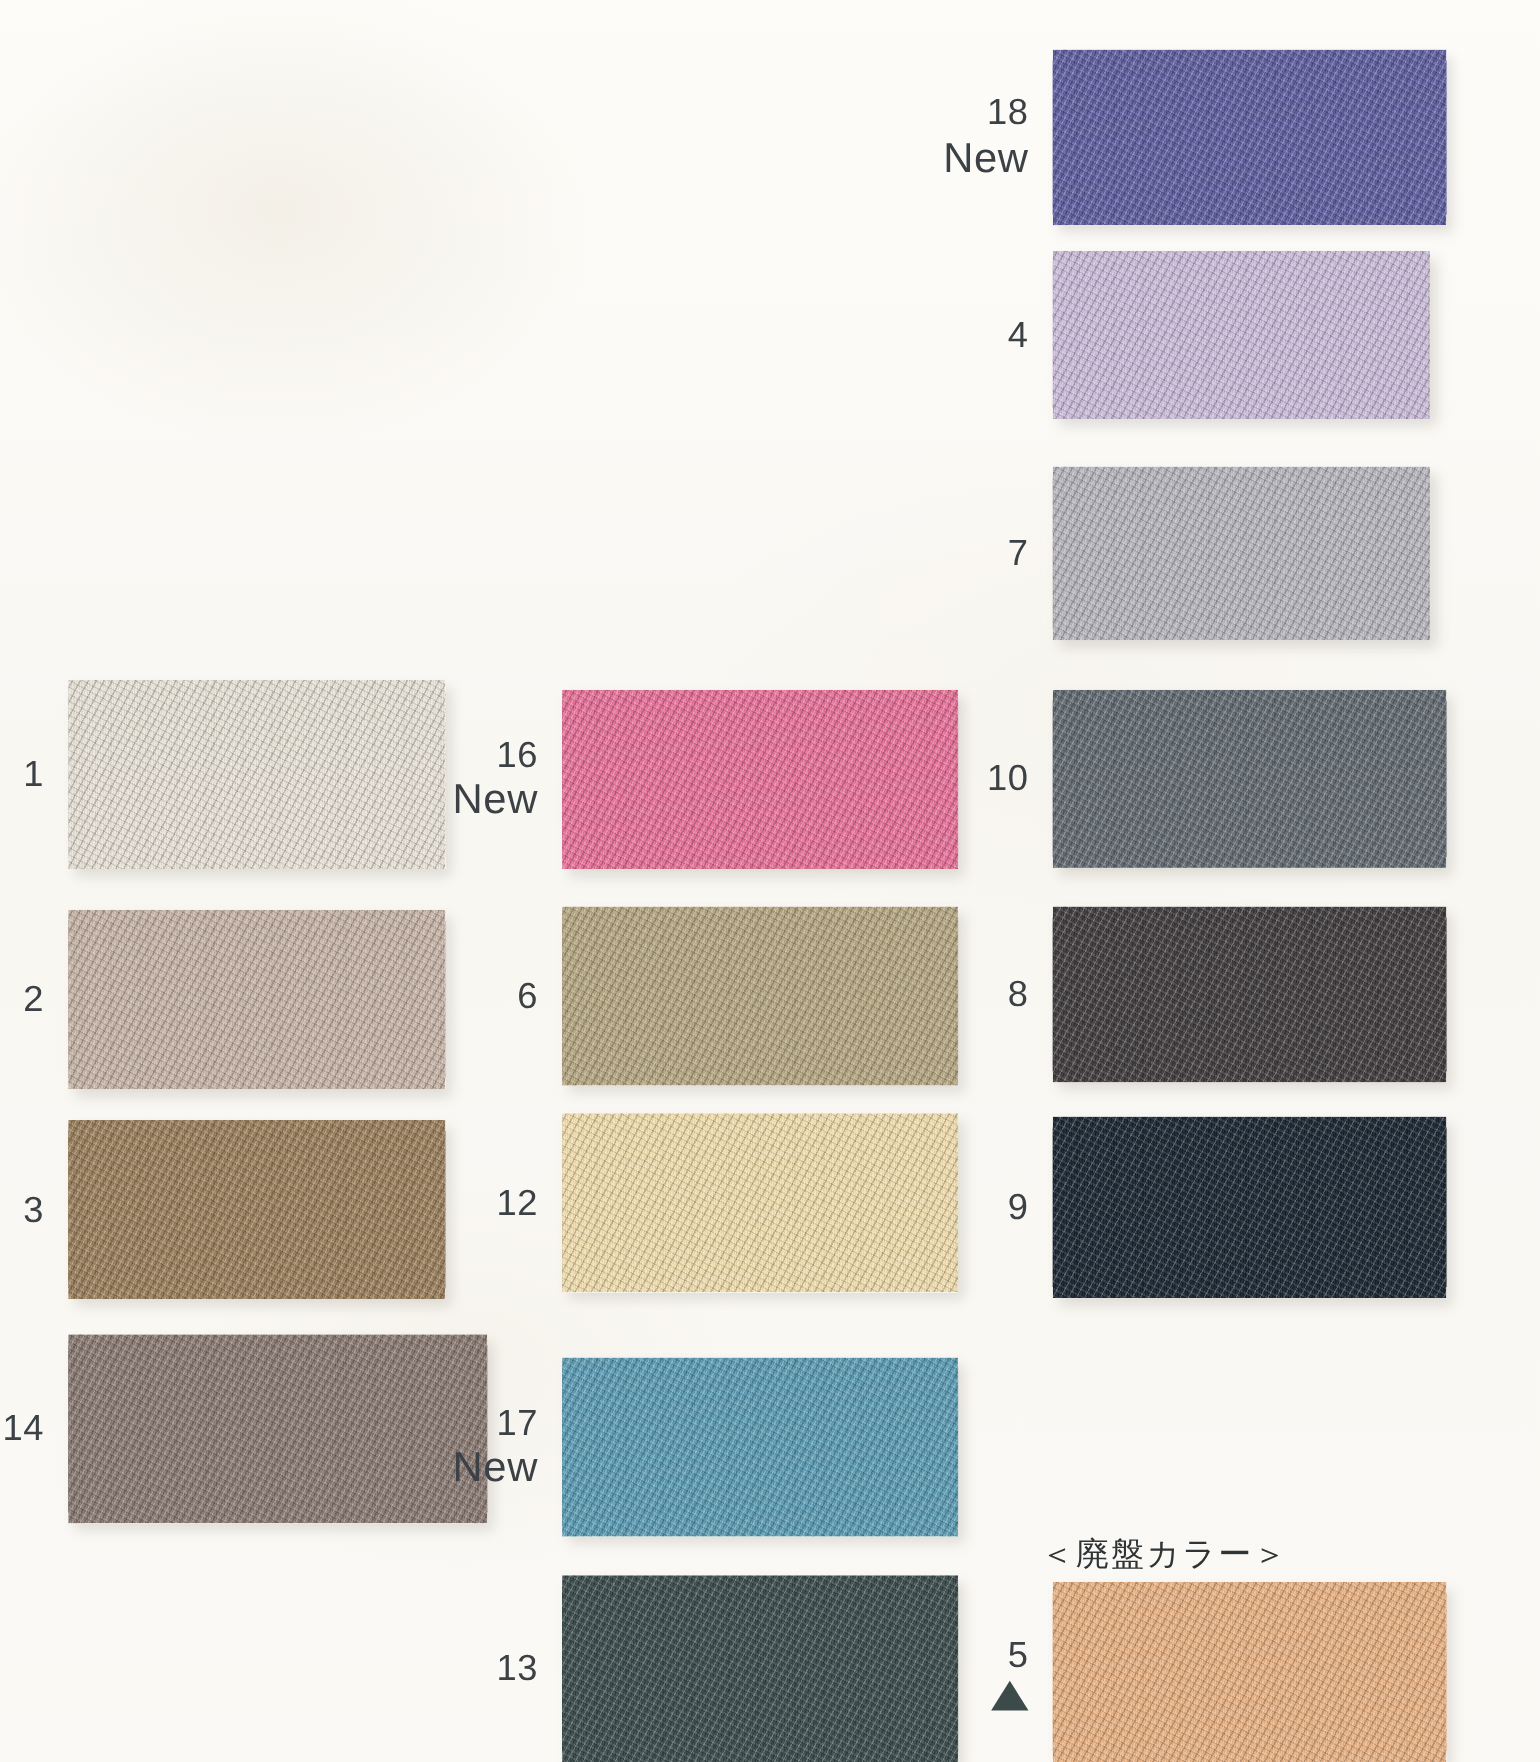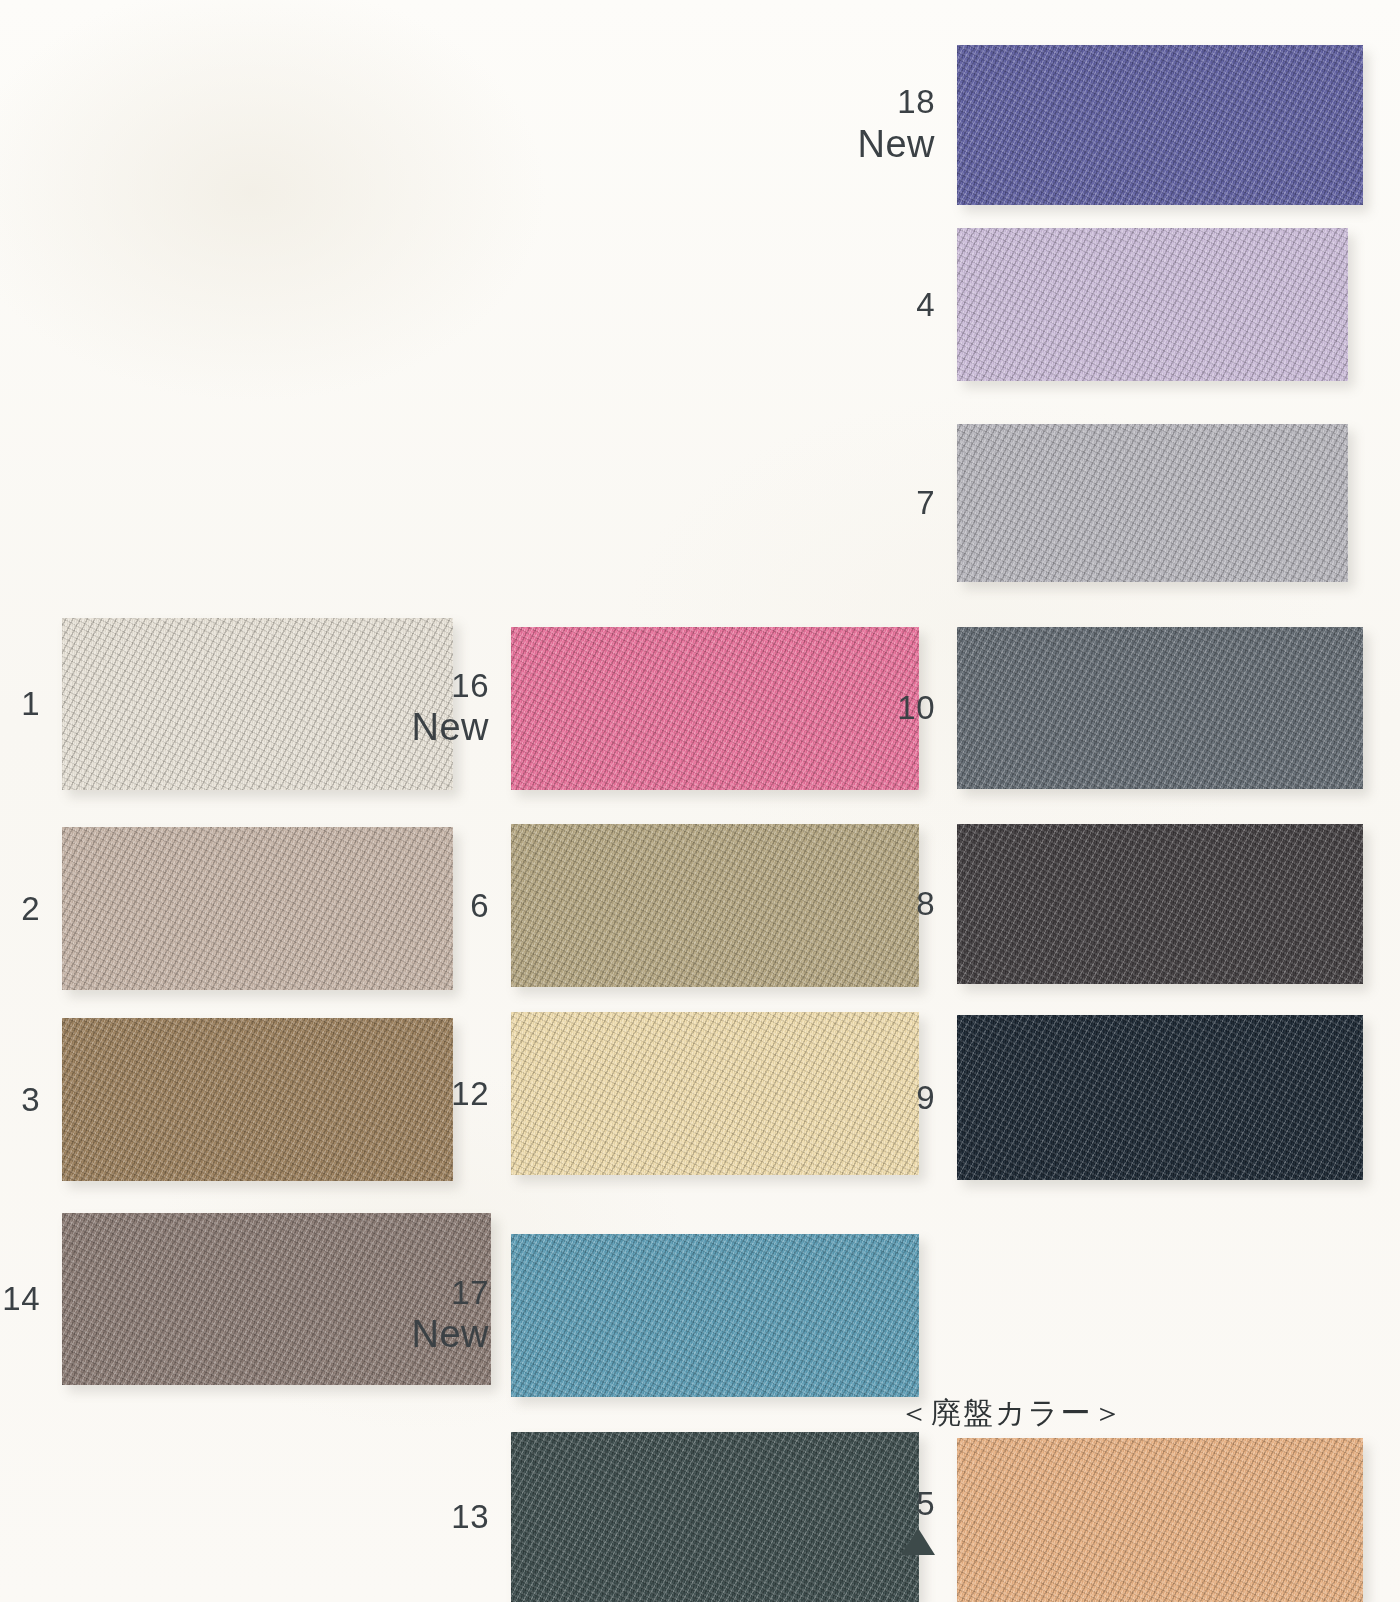--- a/index.html
+++ b/index.html
@@ -29,21 +29,20 @@
   }
 
   #swatch-board {
     position: absolute;
     inset: 0;
     z-index: 1;
   }
 
   .swatch-cell {
     position: absolute;
-    padding-left: 48px;
   }
 
   
   .swatch-label {
     position: absolute;
     right: 100%;
     top: 50%;
     transform: translateY(-50%);
     margin-right: 22px;
     text-align: right;
@@ -302,13 +301,13 @@
         <span class="code">5</span>
         <span class="tri"></span>
       </div>
       <div class="fabric" style="--c: #e8b183;">
         <div class="fabric-core" style="--c: #e8b183;"></div>
         <div class="fabric-inner" style="--c: #e8b183;"></div>
       </div>
     </div>
   </div>
 
-<div id="discontinued-caption" style="left: 899px; top: 1393px;">＜廃盤カラー＞</div>
+<div id="discontinued-caption" style="left: 946px; top: 1393px;">＜廃盤カラー＞</div>
 
 </body></html>

